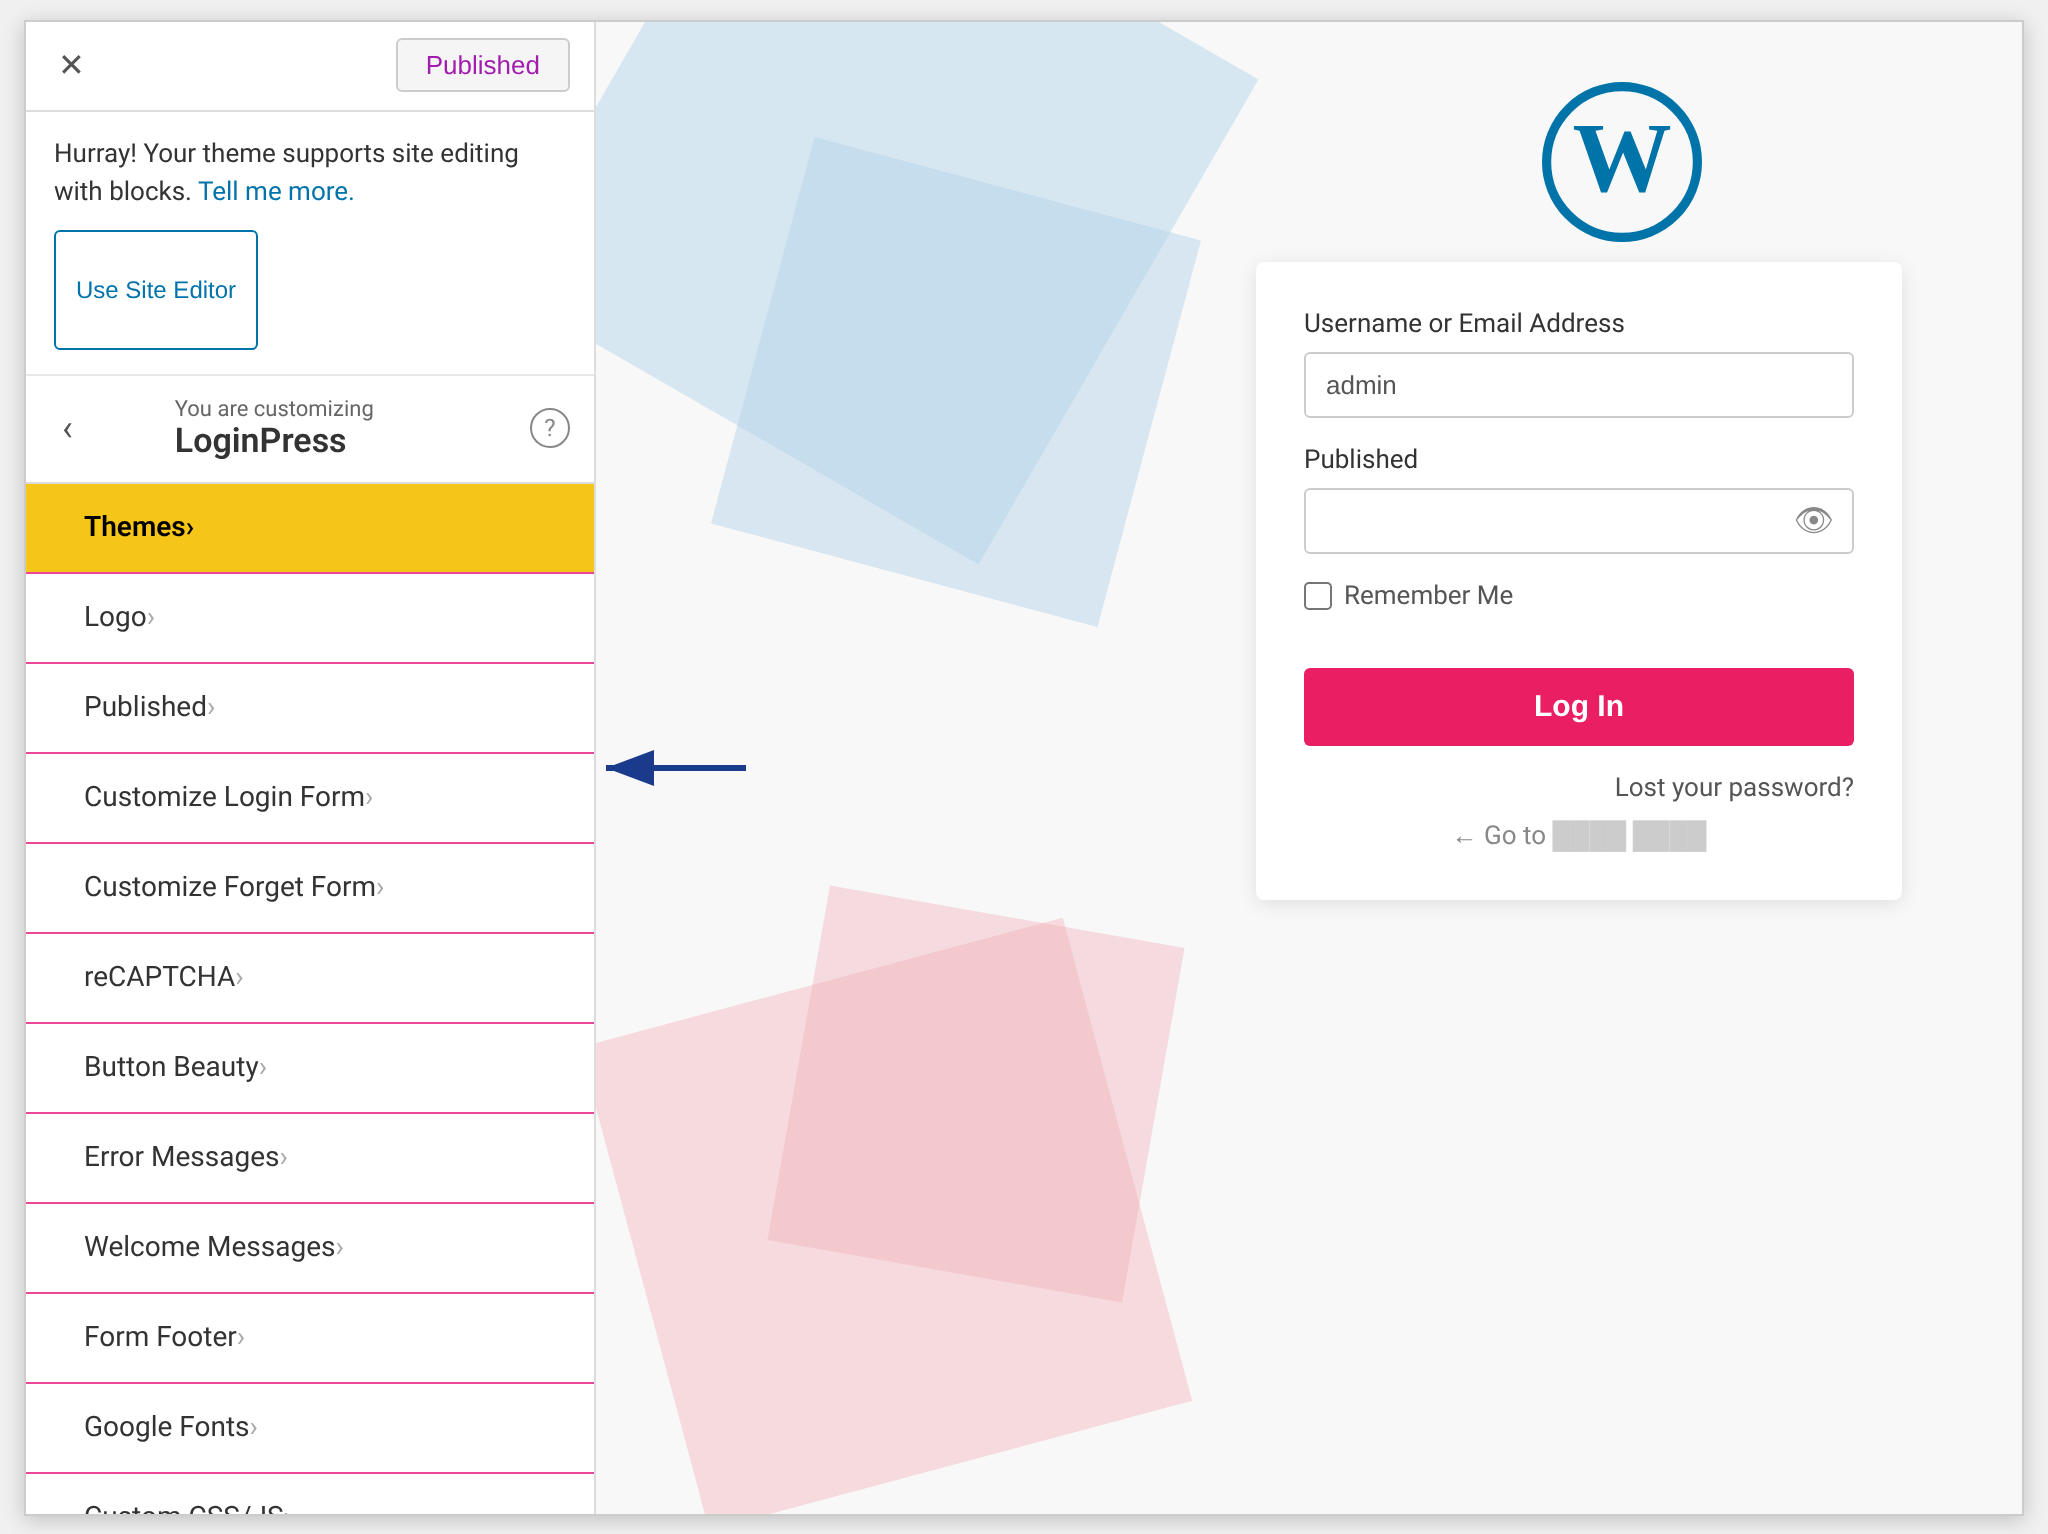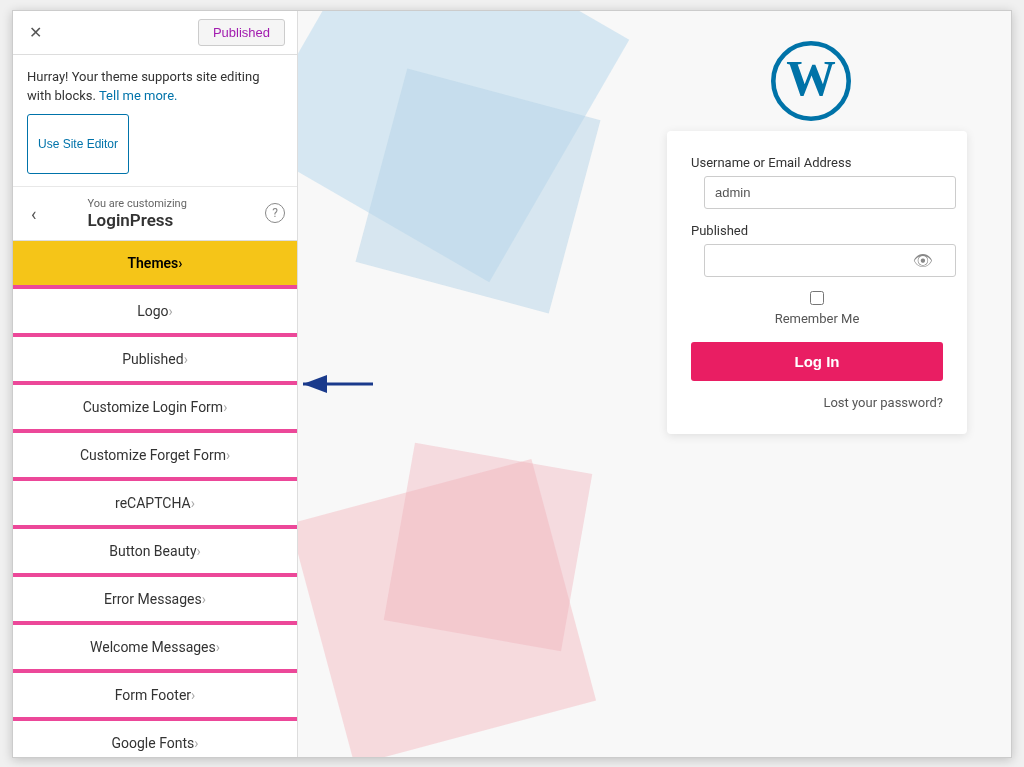--- a/index.html
+++ b/index.html
@@ -148,23 +148,23 @@
     .menu-list::-webkit-scrollbar {
       width: 6px;
     }
     .menu-list::-webkit-scrollbar-thumb {
       background: #bbb;
     }
 
     .menu-item {
       display: flex;
       align-items: center;
-      justify-content: center;
-      padding: 14px 12px;
-      border-bottom: 4px solid #ec4899;
+      justify-content: flex-start;
+      padding: 14px 29px;
+      border-bottom: 1px solid #ec4899;
       font-size: 14px;
       color: #333;
       cursor: pointer;
       background: #fff;
     }
 
     .menu-item.active {
       background: #f5c518;
       color: #000;
       font-weight: 600;
@@ -264,22 +264,22 @@
 
     .wp-logo {
       width: 80px;
       height: 80px;
     }
 
     
     .login-card {
       position: absolute;
       top: 120px;
-      right: 44px;
-      width: 300px;
+      right: 60px;
+      width: 323px;
       background: #fff;
       border-radius: 4px;
       padding: 24px;
       box-shadow: 0 2px 10px rgba(0,0,0,0.1);
     }
 
     .field-label {
       font-size: 13px;
       color: #333;
       margin-bottom: 6px;
@@ -288,21 +288,20 @@
 
     .field-input {
       width: 100%;
       border: 1px solid #ccc;
       border-radius: 3px;
       padding: 8px 10px;
       font-size: 13px;
       color: #555;
       margin-bottom: 14px;
       outline: none;
-      margin-left: 13px;
     }
 
     .password-wrapper {
       position: relative;
       margin-bottom: 14px;
     }
 
     .password-wrapper input {
       width: 100%;
       border: 1px solid #ccc;
@@ -316,26 +315,24 @@
       position: absolute;
       right: 10px;
       top: 50%;
       transform: translateY(-50%);
       color: #888;
       font-size: 16px;
     }
 
     .remember-me {
       display: flex;
-      align-items: center;
       gap: 6px;
       font-size: 13px;
       color: #555;
-      margin-bottom: 16px;
-      flex-direction: column;
+      margin-bottom: 28px;
     }
 
     .remember-me input[type="checkbox"] {
       width: 14px;
       height: 14px;
     }
 
     .login-btn {
       width: 100%;
       background: #e91e63;
@@ -521,18 +518,22 @@
 
       <div class="remember-me">
         <input type="checkbox" style="">
         <span>Remember Me</span>
       </div>
 
       <button class="login-btn">Log In</button>
 
       <div class="lost-password">Lost your password?</div>
 
+      <div class="go-to-line">
+        <span>← Go to</span>
+        <span class="go-to-link">████ ████</span>
+      </div>
 
     </div>
 
   </div>
 
 </div>
 
 </body></html>

